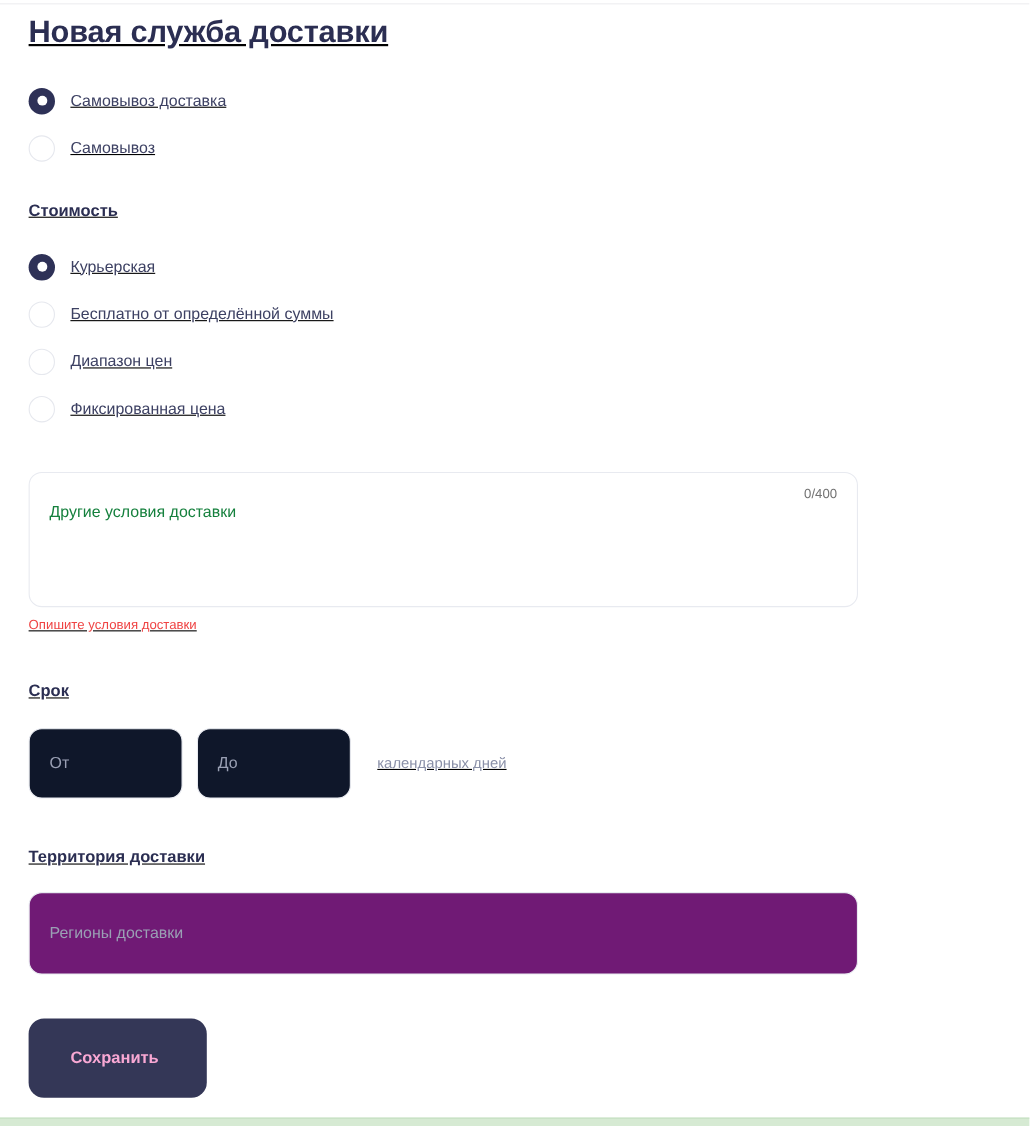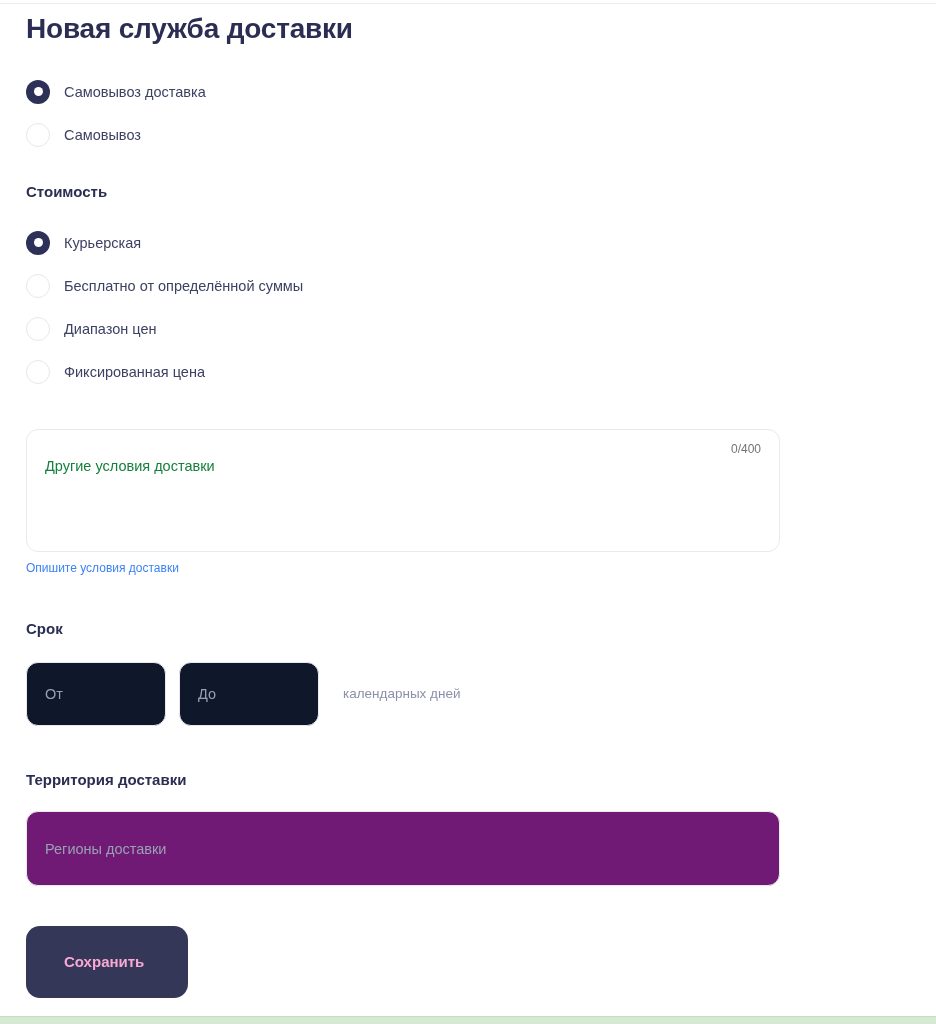--- a/index.html
+++ b/index.html
@@ -25,20 +25,21 @@
     width: 936px;
     height: 1px;
     background: #ededf0;
   }
 
   .content {
     position: absolute;
     top: 0; left: 0;
     width: 828px;
     padding: 10px 0 0 26px;
+    text-decoration: underline;
   }
 
   
   .page-title {
     font-size: 28px;
     font-weight: 700;
     color: #2b2e52;
     letter-spacing: -0.2px;
     line-height: 38px;
     margin-bottom: 22px;
@@ -112,21 +113,21 @@
   .char-counter {
     position: absolute;
     top: 11px; right: 18px;
     font-size: 12px;
     color: #737373;
     line-height: 16px;
   }
   .field-hint {
     margin-top: 8px;
     font-size: 12px;
-    color: #3b82f6;
+    color: #ef4444;
     line-height: 16px;
   }
 
   
   .term-block { margin-top: 43px; }
   .term-row {
     display: flex;
     align-items: center;
     margin-top: 23px;
   }

